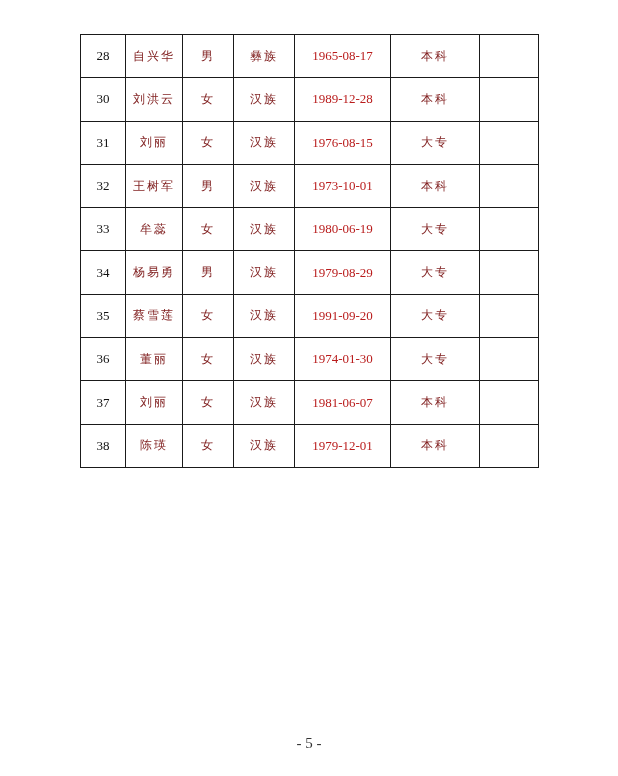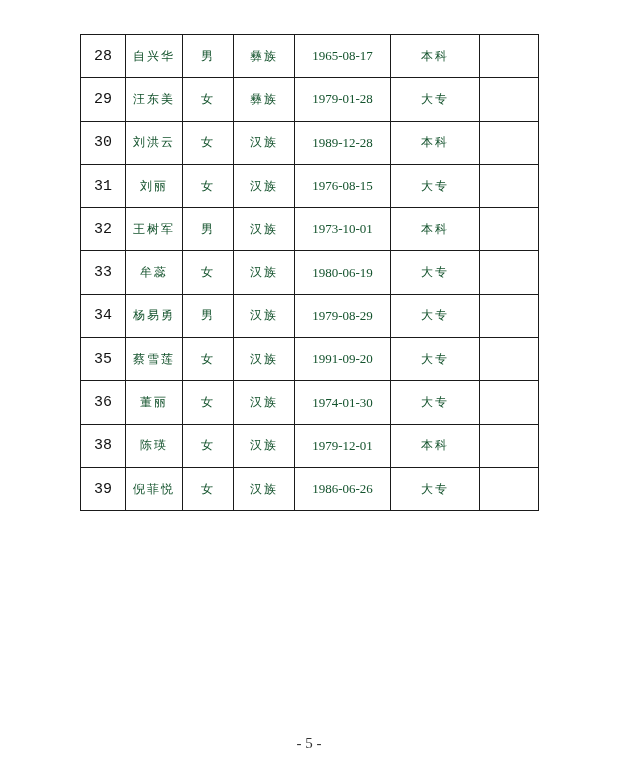--- a/index.html
+++ b/index.html
@@ -2,23 +2,23 @@
 <html><head>
 <meta charset="utf-8">
 <style>
   html, body { margin: 0; padding: 0; background: #ffffff; }
   body { width: 618px; height: 776px; position: relative; overflow: hidden;
          font-family: "DejaVu Serif", "Liberation Serif", serif; color: #111; }
   .table-wrap { position: absolute; left: 80px; top: 34px; }
   table { border-collapse: collapse; table-layout: fixed; }
   td { border: 1.4px solid #1a1a1a; height: 42.3px; padding: 0; text-align: center;
        vertical-align: middle; font-size: 12px; color: #222; }
-  td.num { font-family: Liberation Mono, monospace; font-size: 15px; color: #111; }
-  td.date { font-family: "Liberation Serif", "DejaVu Serif", serif; font-size: 13px; color: #14532d; }
-  td.name, td.gender, td.ethnic, td.edu { font-family: "DejaVu Sans", sans-serif; font-size: 12px; letter-spacing: 2px; color: #14532d; }
+  td.num { font-family: Liberation Serif, serif; font-size: 13px; color: #111; }
+  td.date { font-family: "Liberation Serif", "DejaVu Serif", serif; font-size: 13px; color: #b91c1c; }
+  td.name, td.gender, td.ethnic, td.edu { font-family: "DejaVu Sans", sans-serif; font-size: 12px; letter-spacing: 2px; color: #7f1d1d; }
   .page-num { position: absolute; top: 735px; left: 0; width: 618px; text-align: center;
               font-family: "Liberation Serif", "DejaVu Serif", serif; font-size: 15px; color: #333; }
 </style>
 </head>
 <body>
 
 <div class="table-wrap">
   <table>
     <colgroup>
       <col style="width:45px">
@@ -30,29 +30,20 @@
         <col style="width:59px">
     </colgroup>
     <tbody id="tbody">
         <tr>
           <td class="num">28</td>
           <td class="name">自兴华</td>
           <td class="gender">男</td>
           <td class="ethnic">彝族</td>
           <td class="date">1965-08-17</td>
           <td class="edu">本科</td>
-          <td class="note"></td>
-        </tr>
-        <tr>
-          <td class="num">29</td>
-          <td class="name">汪东美</td>
-          <td class="gender">女</td>
-          <td class="ethnic">彝族</td>
-          <td class="date">1979-01-28</td>
-          <td class="edu">大专</td>
           <td class="note"></td>
         </tr>
         <tr>
           <td class="num">30</td>
           <td class="name">刘洪云</td>
           <td class="gender">女</td>
           <td class="ethnic">汉族</td>
           <td class="date">1989-12-28</td>
           <td class="edu">本科</td>
           <td class="note"></td>
@@ -105,34 +96,34 @@
         <tr>
           <td class="num">36</td>
           <td class="name">董丽</td>
           <td class="gender">女</td>
           <td class="ethnic">汉族</td>
           <td class="date">1974-01-30</td>
           <td class="edu">大专</td>
           <td class="note"></td>
         </tr>
         <tr>
+          <td class="num">37</td>
+          <td class="name">刘丽</td>
+          <td class="gender">女</td>
+          <td class="ethnic">汉族</td>
+          <td class="date">1981-06-07</td>
+          <td class="edu">本科</td>
+          <td class="note"></td>
+        </tr>
+        <tr>
           <td class="num">38</td>
           <td class="name">陈瑛</td>
           <td class="gender">女</td>
           <td class="ethnic">汉族</td>
           <td class="date">1979-12-01</td>
           <td class="edu">本科</td>
-          <td class="note"></td>
-        </tr>
-        <tr>
-          <td class="num">39</td>
-          <td class="name">倪菲悦</td>
-          <td class="gender">女</td>
-          <td class="ethnic">汉族</td>
-          <td class="date">1986-06-26</td>
-          <td class="edu">大专</td>
           <td class="note"></td>
         </tr>
       </tbody>
   </table>
 </div>
 
 <div class="page-num">- 5 -</div>
 
 </body></html>

